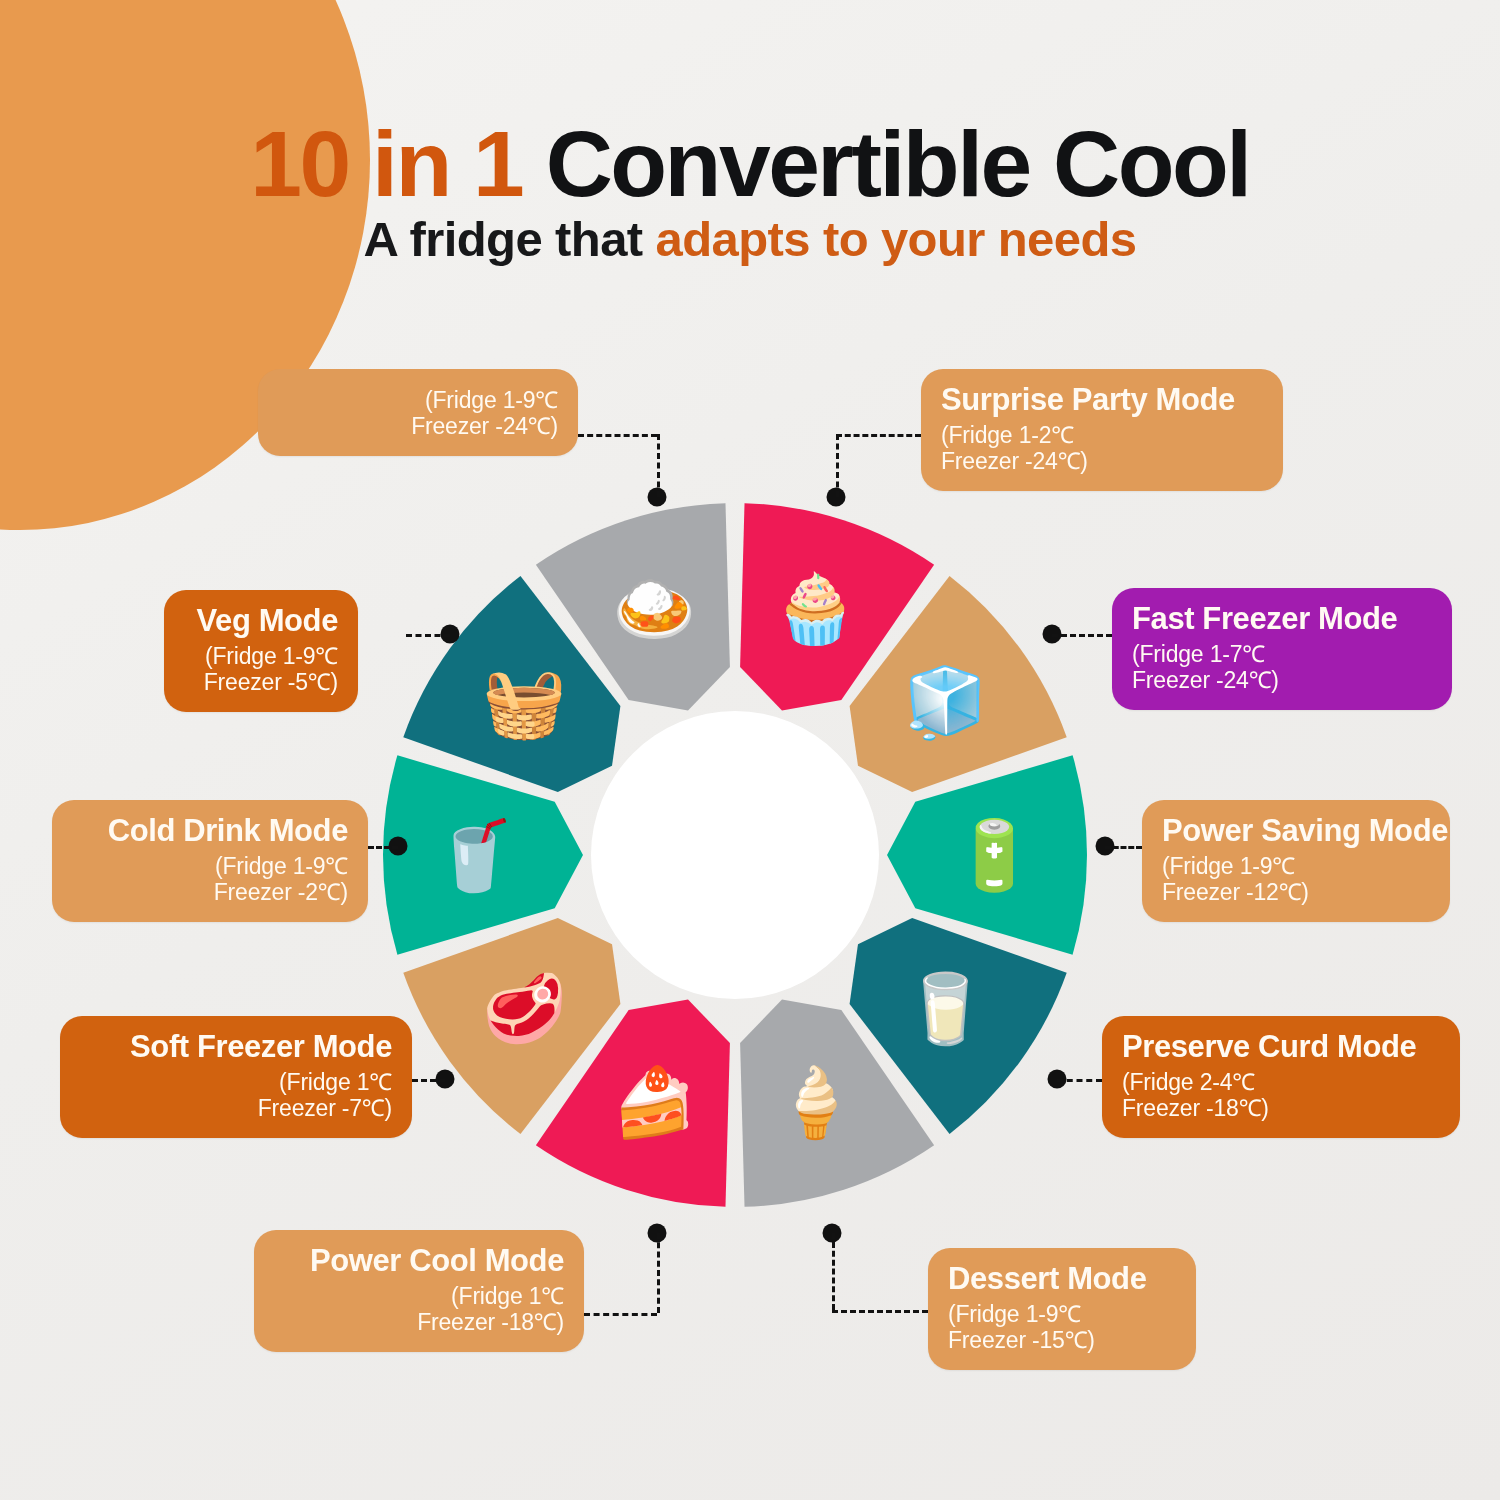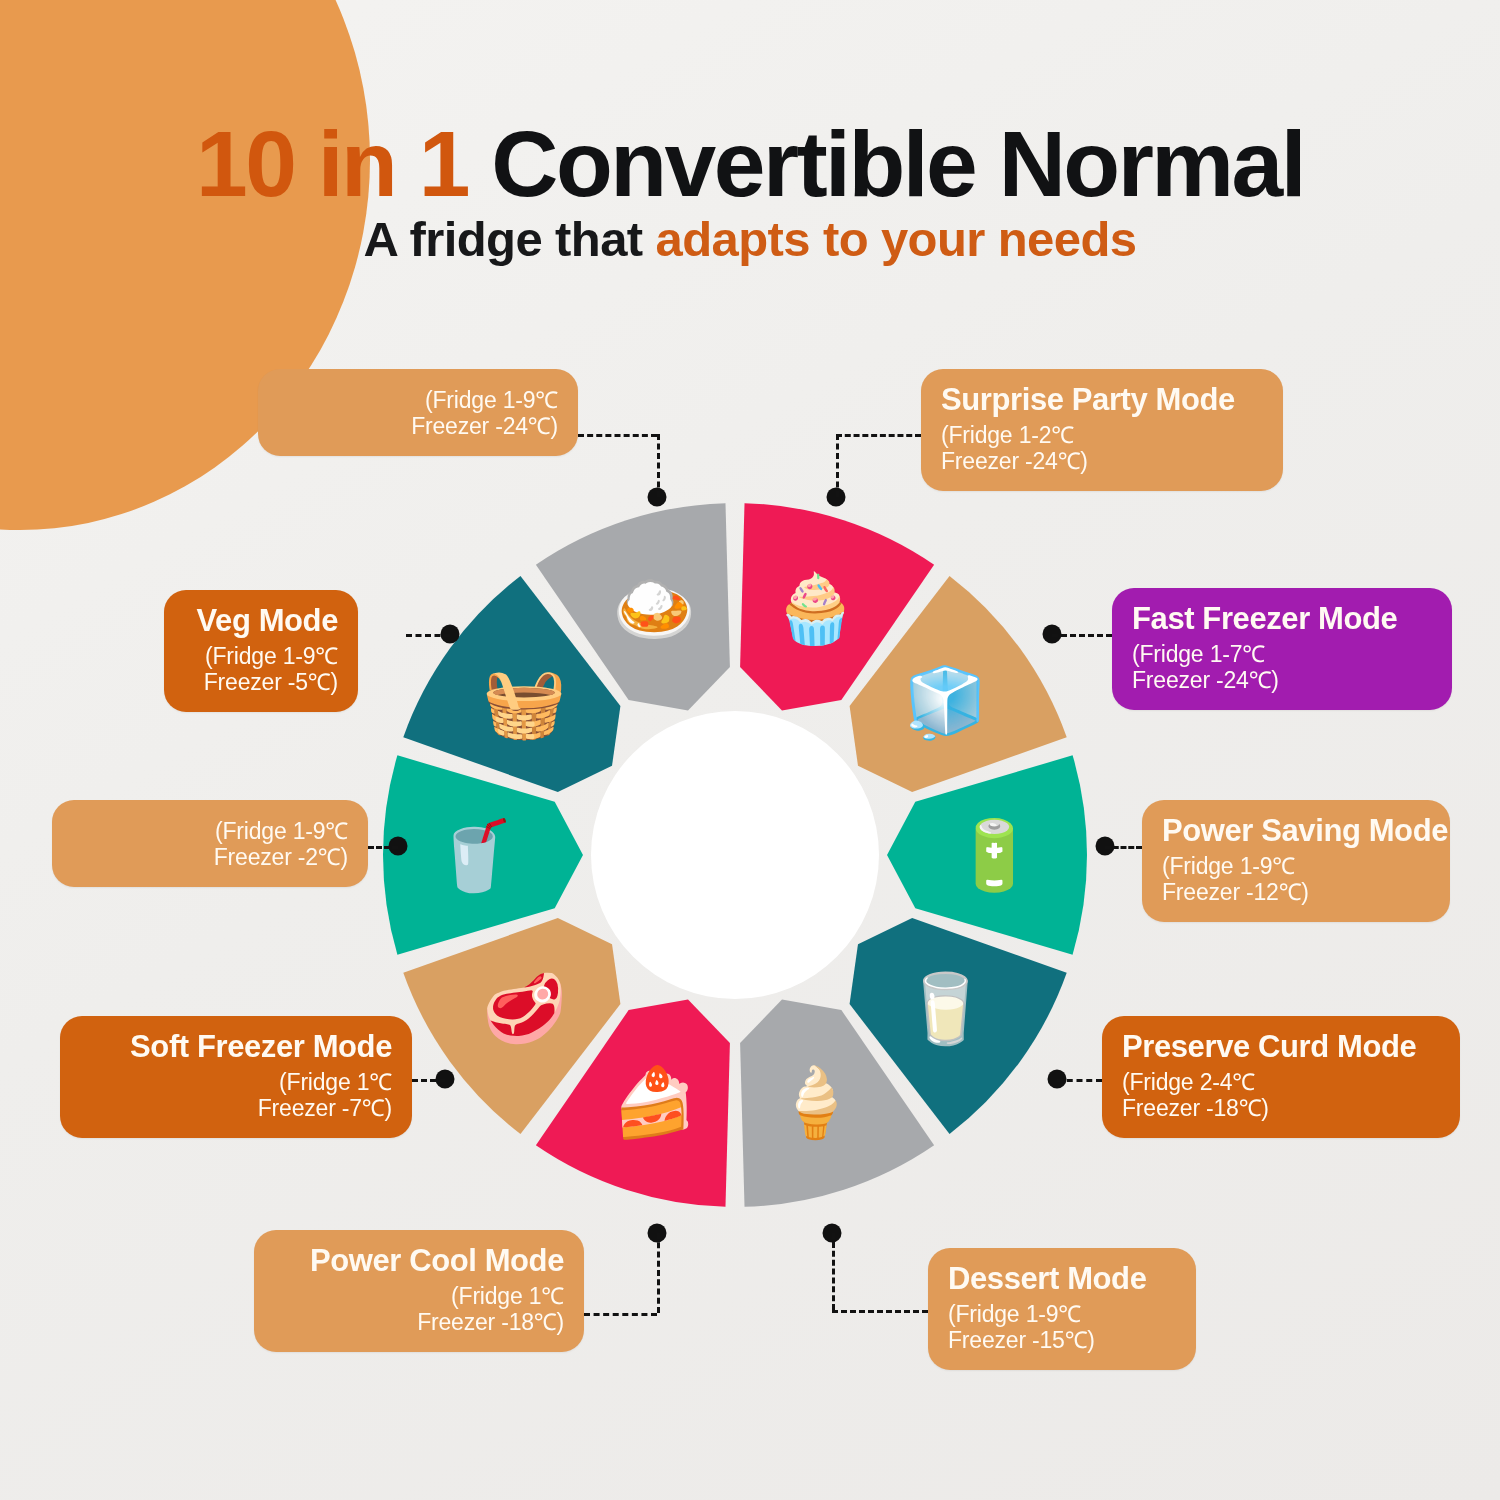--- a/index.html
+++ b/index.html
@@ -63,21 +63,21 @@
     position:absolute;width:19px;height:19px;border-radius:50%;
     background:#111;transform:translate(-50%,-50%);
   }
 </style>
 </head>
 <body>
 
 <div id="bg-circle"></div>
 
 <div id="header">
-  <div id="title"><span class="hl">10 in 1 </span><span class="dk">Convertible Normal</span></div>
+  <div id="title"><span class="hl">10 in 1 </span><span class="dk">Convertible Cool</span></div>
   <div id="subtitle"><span class="dk">A fridge that </span><span class="hl">adapts to your needs</span></div>
 </div>
 
 <div id="wheel">
   <svg id="wheel-svg" width="720" height="720" viewBox="0 0 720 720">
       <path d="M 160.88 69.73 A 352 352 0 0 1 350.48 8.13 L 354.91 172.07 L 313.03 215.44 L 253.65 204.97 Z" fill="#a7a9ac"></path>
       <path d="M 369.52 8.13 A 352 352 0 0 1 559.12 69.73 L 466.35 204.97 L 406.97 215.44 L 365.09 172.07 Z" fill="#ef1a55"></path>
       <path d="M 574.53 80.93 A 352 352 0 0 1 691.71 242.21 L 537.16 297.09 L 482.97 270.66 L 474.58 210.95 Z" fill="#d9a062"></path>
       <path d="M 697.59 260.32 A 352 352 0 0 1 697.59 459.68 L 540.30 413.24 L 512.00 360.00 L 540.30 306.76 Z" fill="#00b395"></path>
       <path d="M 691.71 477.79 A 352 352 0 0 1 574.53 639.07 L 474.58 509.05 L 482.97 449.34 L 537.16 422.91 Z" fill="#10707e"></path>
@@ -152,20 +152,21 @@
       </div>
     </div>
     <div class="callout al-right" style="left: 60px; top: 1016px; width: 352px; background: rgb(209, 98, 15); padding-left: 28px;">
       <div class="name">Soft Freezer Mode</div>
       <div class="temps">
         <div>(Fridge 1℃</div>
         <div>Freezer -7℃)</div>
       </div>
     </div>
     <div class="callout al-right" style="left: 52px; top: 800px; width: 316px; background: rgb(224, 155, 88);">
+      <div class="name">Cold Drink Mode</div>
       <div class="temps">
         <div>(Fridge 1-9℃</div>
         <div>Freezer -2℃)</div>
       </div>
     </div>
     <div class="callout al-right" style="left: 164px; top: 590px; width: 194px; background: rgb(209, 98, 15);">
       <div class="name">Veg Mode</div>
       <div class="temps">
         <div>(Fridge 1-9℃</div>
         <div>Freezer -5℃)</div>

